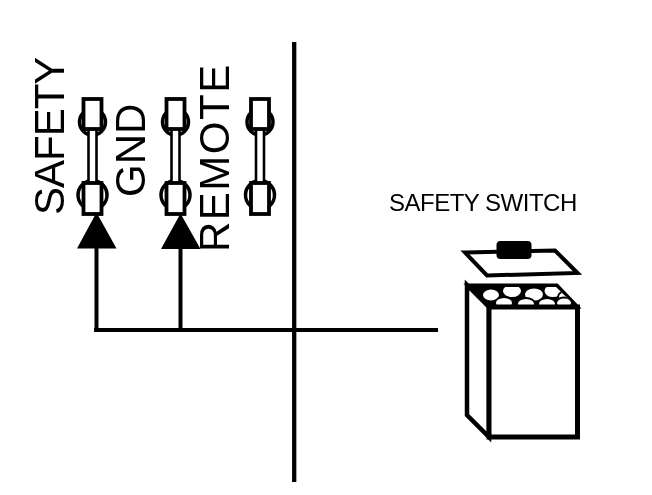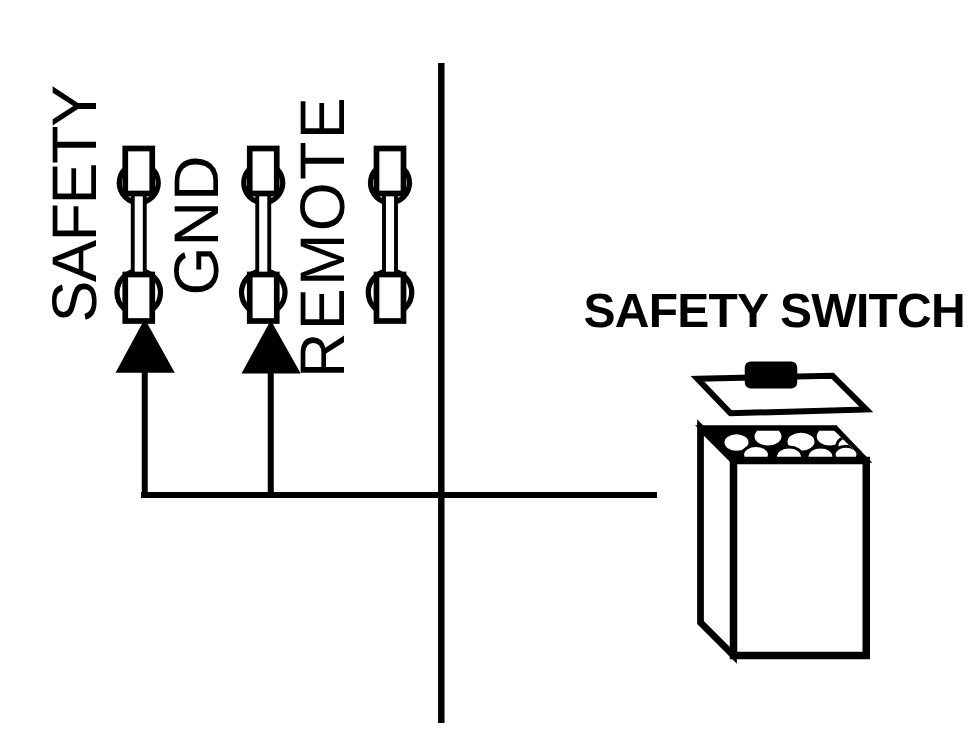--- a/index.html
+++ b/index.html
@@ -24,22 +24,22 @@
     white-space: nowrap;
     color: var(--ink);
   }
   .vl-safety { left: 29px; top: 215px; letter-spacing: -1px; }
   .vl-gnd    { left: 110px; top: 197px; letter-spacing: 0px; }
   .vl-remote { left: 194px; top: 252px; letter-spacing: 1.5px; }
   .switch-title {
     position: absolute;
     left: 389px; top: 191px;
     font-family: "Liberation Sans", sans-serif;
-    font-size: 32px;
-    font-weight: 700;
+    font-size: 24px;
+    font-weight: 400;
     letter-spacing: -0.5px;
     line-height: 1;
     white-space: nowrap;
     color: var(--ink);
   }
 </style>
 </head>
 <body style="--ink: #000000; --bg: #ffffff;">
 
 <svg id="art" width="652" height="495" viewBox="0 0 652 495">

